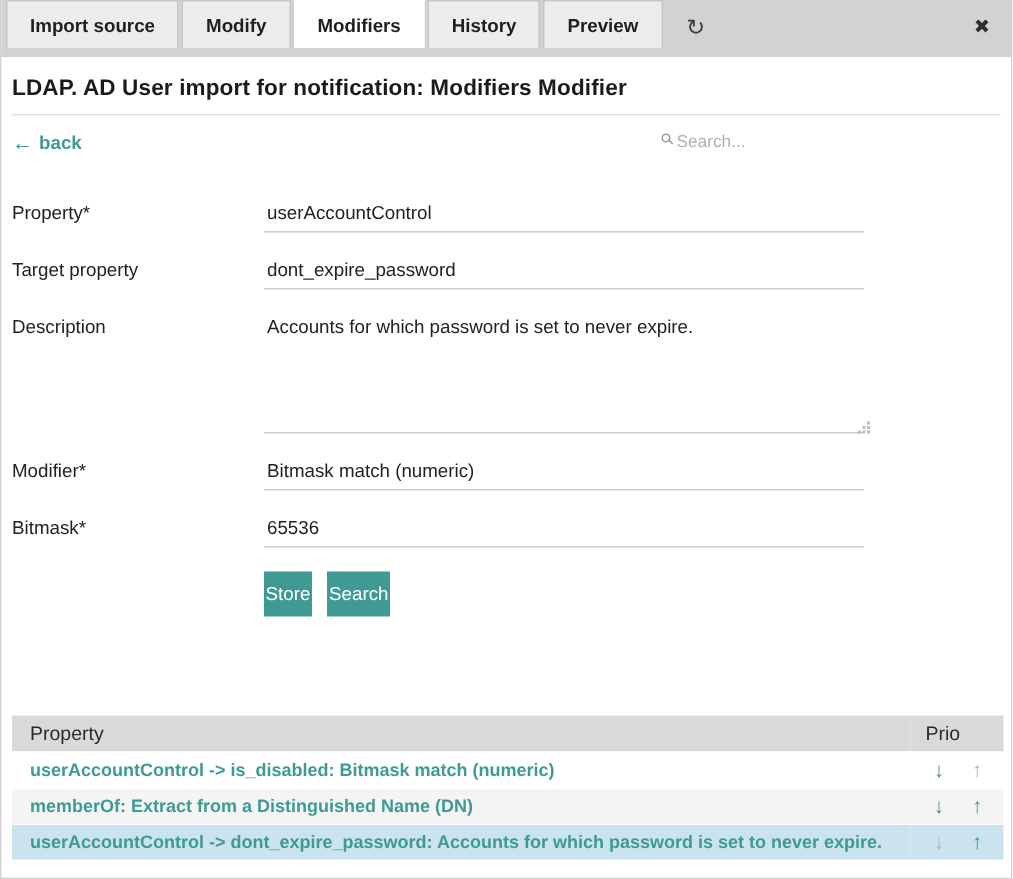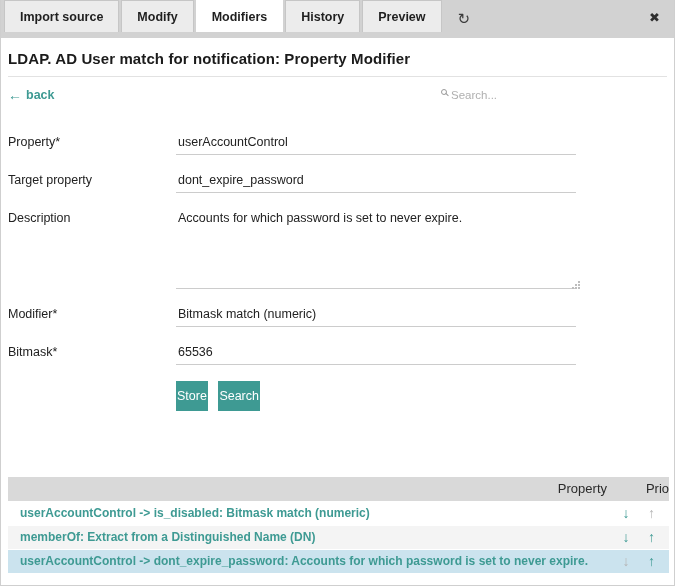--- a/index.html
+++ b/index.html
@@ -72,21 +72,21 @@
     box-shadow:6px 0 0 #bdbdbd,6px 3px 0 #bdbdbd,3px 3px 0 #bdbdbd,6px 6px 0 #bdbdbd,3px 6px 0 #bdbdbd,0 6px 0 #bdbdbd;
   }
   .btn-row{margin-left:168px;margin-top:8px;}
   .btn{
     background:var(--accent);color:#fff;border:none;font:inherit;
     padding:8px 1px;margin-right:7px;cursor:pointer;
   }
   
   .mod-table{position:absolute;left:7px;top:439px;width:661px;border-collapse:collapse;}
   .mod-table th{
-    background:var(--header_bg);text-align:right;font-weight:normal;
+    background:var(--header_bg);text-align:left;font-weight:normal;
     font-size:13px;color:#2a2a2a;height:24px;padding-left:12px;
   }
   .mod-table th.prio{width:62px;padding-left:10px;}
   .mod-table td{height:24px;padding-left:12px;border-top:1px solid #fff;}
   .mod-table tr.normal td{background:#fff;}
   .mod-table tr.alt td{background:var(--row_alt);}
   .mod-table tr.selected td{background:var(--selected_row);}
   .row-link{color:var(--accent);font-size:12px;cursor:pointer;text-decoration:none;font-weight:bold;}
   .prio-cell{padding-left:8px !important;white-space:nowrap;}
   .arrow{font-size:14px;font-weight:bold;cursor:pointer;display:inline-block;width:22px;text-align:center;}
@@ -103,21 +103,21 @@
     <div class="tab">Modify</div>
     <div class="tab active">Modifiers</div>
     <div class="tab">History</div>
     <div class="tab">Preview</div>
     <span class="refresh">↻</span>
     <span class="close">✖</span>
   </div>
 
   <div class="content">
 
-    <div class="page-title">LDAP. AD User match for notification: Property Modifier</div>
+    <div class="page-title">LDAP. AD User import for notification: Modifiers Modifier</div>
     <hr class="divider">
 
     <div class="back-row">
       <span class="back-link">
         <span class="back-arrow">←</span>
         <span>back</span>
       </span>
       <span class="search-wrap">
         <span class="mag"></span>
         <input class="search-input" type="text" placeholder="Search..." style="">

